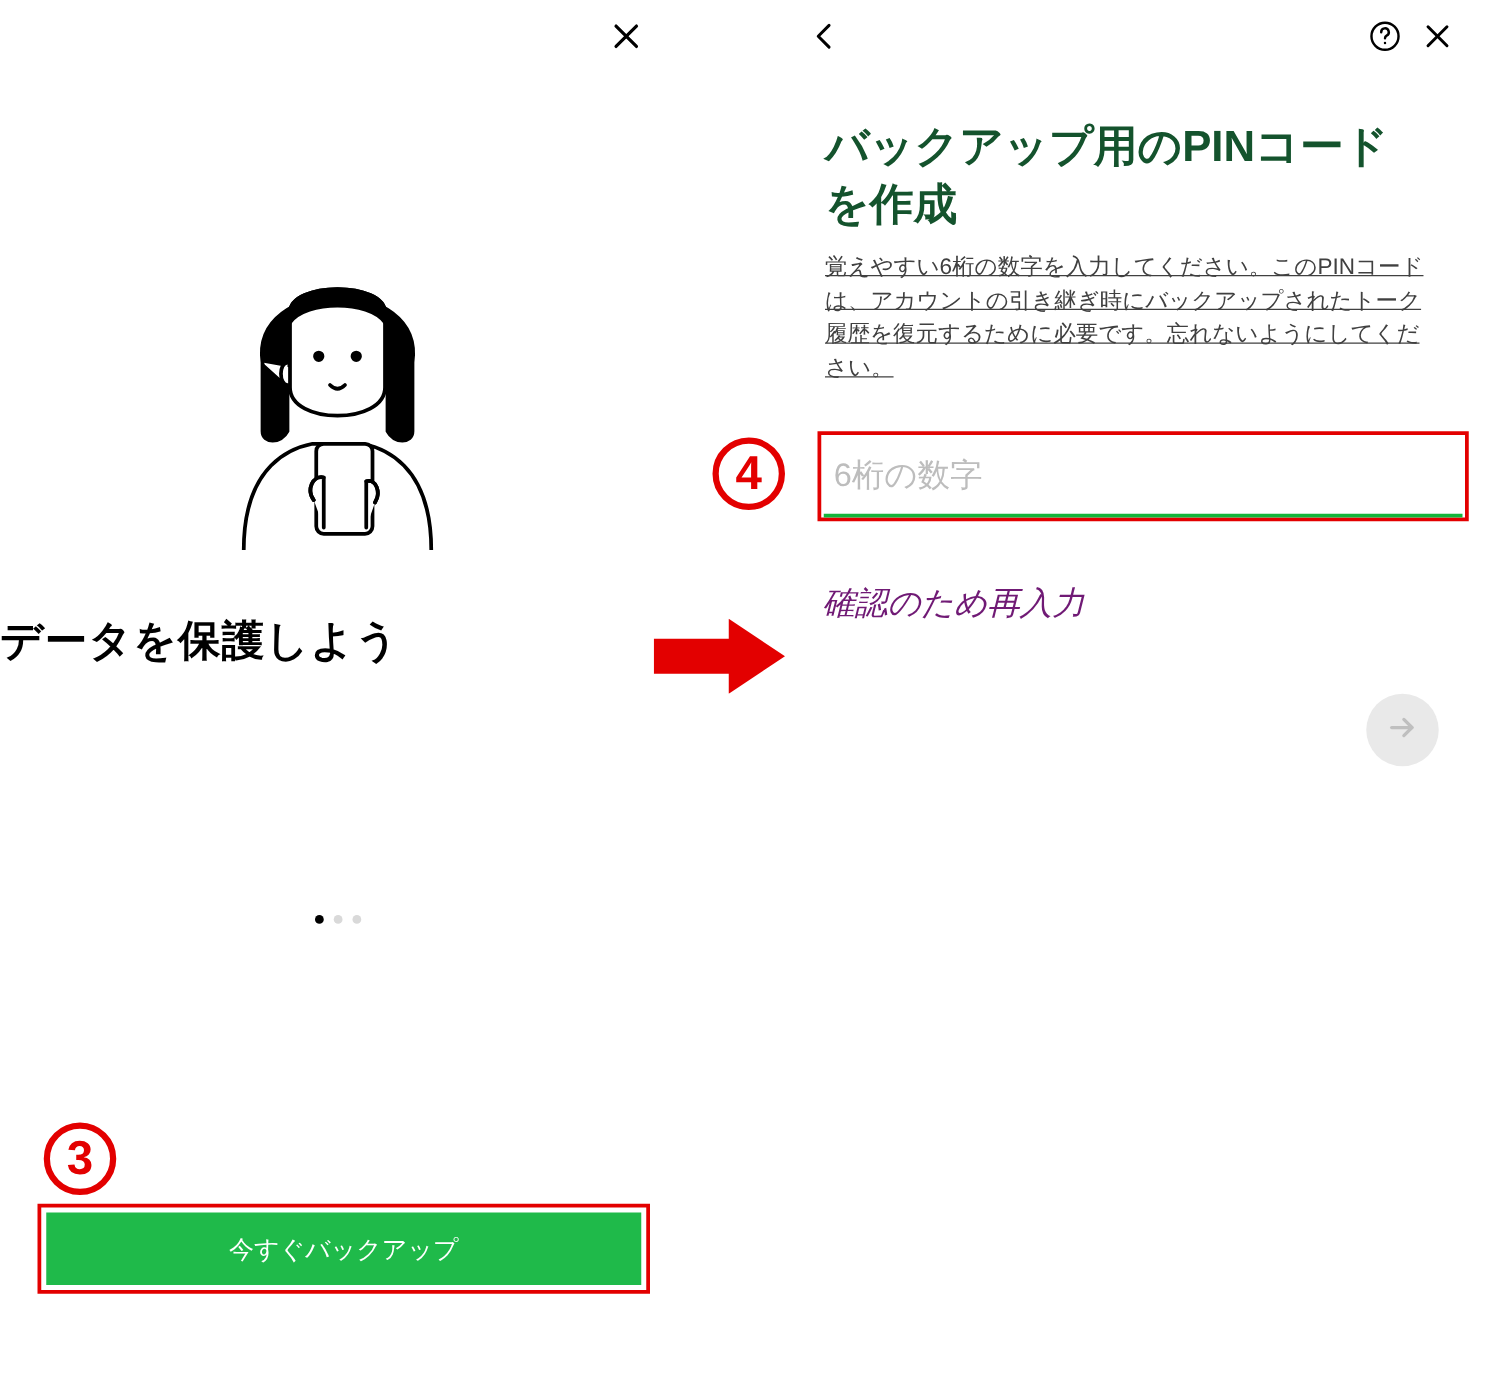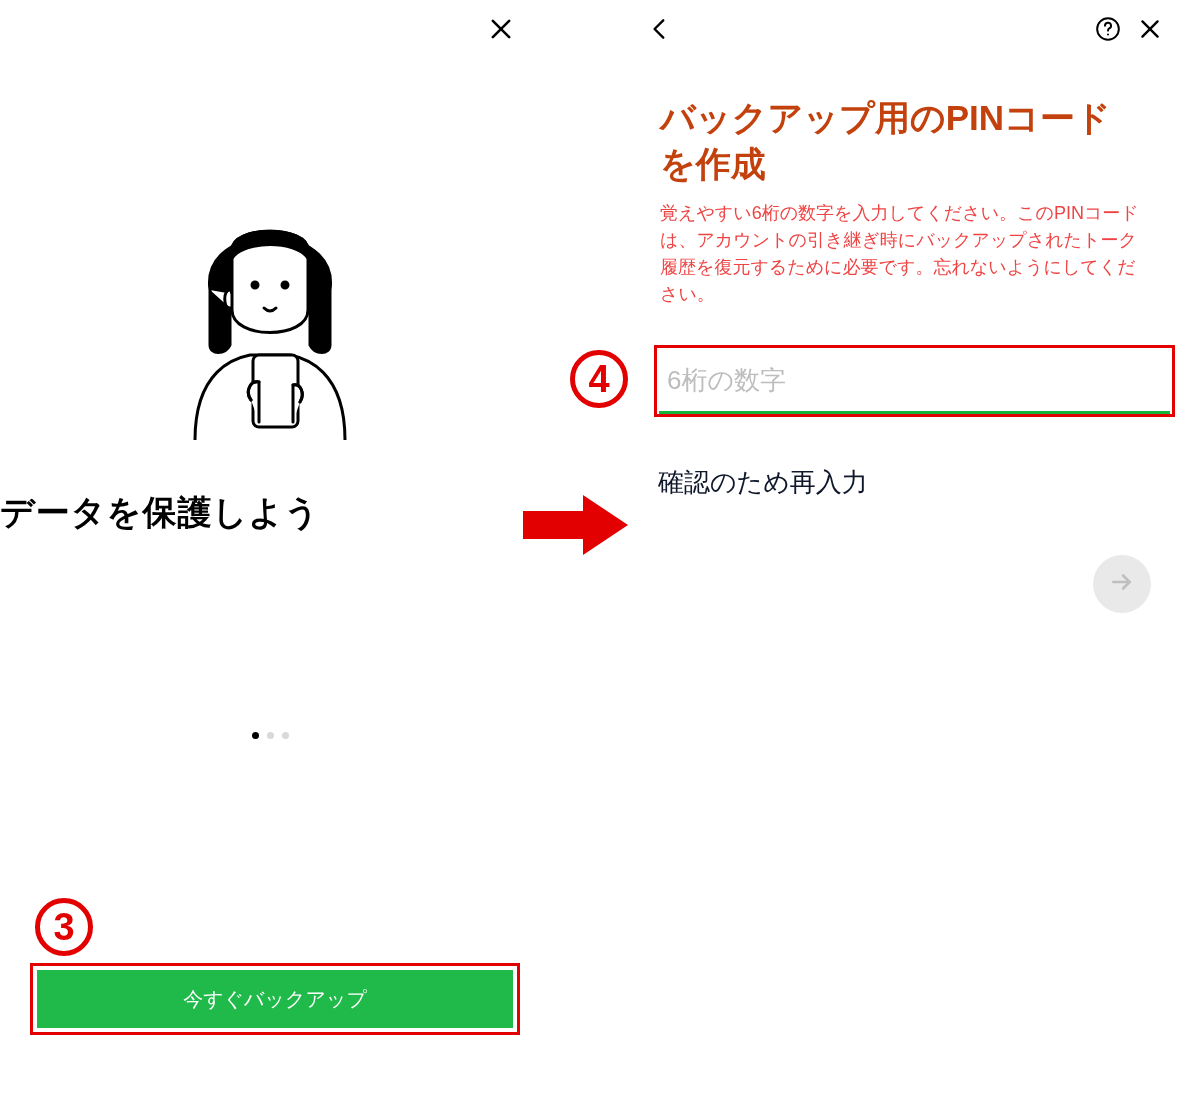--- a/index.html
+++ b/index.html
@@ -147,31 +147,32 @@
   .help-icon svg { width: 26px; height: 26px; }
   .close-icon-right svg { width: 26px; height: 26px; }
 
   .right-title {
     position: absolute;
     top: 95px;
     left: 25px;
     width: 480px;
     font-size: 35px;
     font-weight: 700;
-    color: #c2410c;
+    color: #14532d;
     line-height: 1.3;
   }
   .right-desc {
     position: absolute;
     top: 200px;
     left: 25px;
     width: 490px;
     font-size: 18px;
-    color: #ef4444;
+    color: #404040;
     line-height: 1.5;
+    text-decoration: underline;
   }
 
   .callout-4 {
     position: absolute;
     left: 570px;
     top: 350px;
   }
 
   .pin-input-wrap {
     position: absolute;
@@ -194,21 +195,22 @@
     background: transparent;
   }
   .pin-input::placeholder { color: #bdbdbd; }
 
   .confirm-input {
     position: absolute;
     left: 658px;
     top: 465px;
     width: 485px;
     font-size: 26px;
-    color: #0f172a;
+    color: #701a75;
+    font-style: italic;
   }
 
   .next-fab {
     position: absolute;
     left: 1093px;
     top: 555px;
     width: 58px;
     height: 58px;
     border-radius: 50%;
     background: #e9e9e9;

